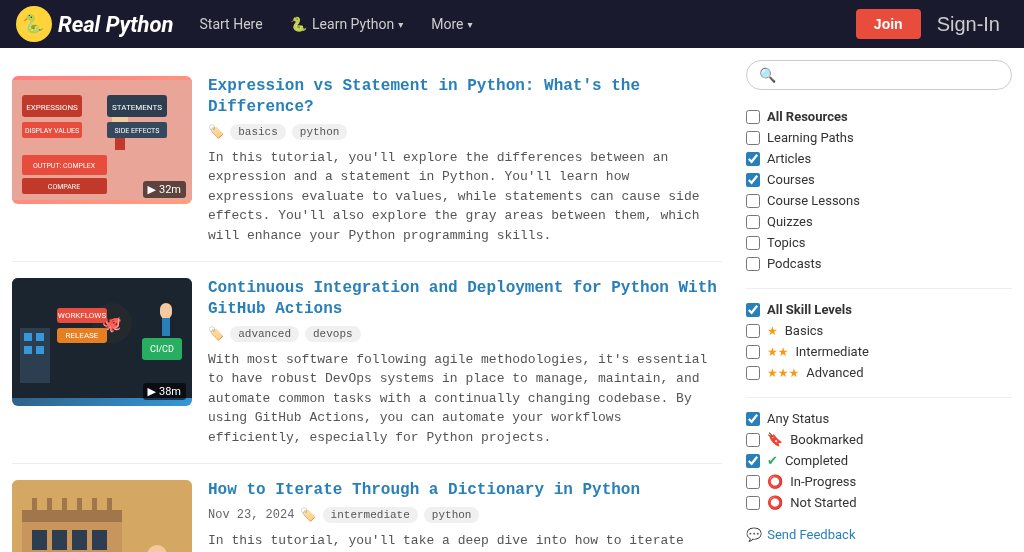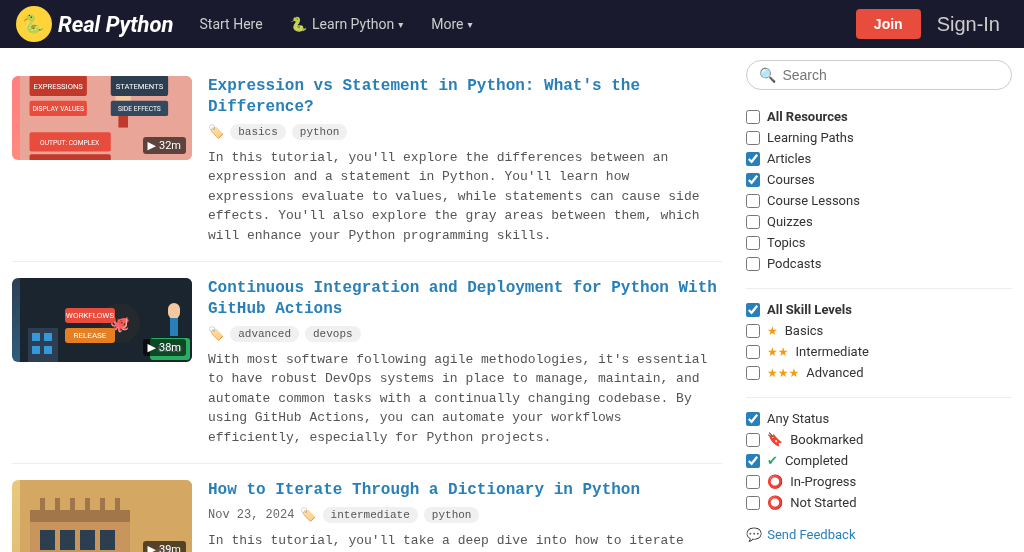--- a/index.html
+++ b/index.html
@@ -18,21 +18,21 @@
     .btn-signin { color: #ccc; background: none; border: none; font-size: 20px; cursor: pointer; padding: 0 8px; }
     .chevron { font-size: 10px; }
 
     
     .page-layout { display: flex; max-width: 1024px; margin: 0 auto; padding: 12px 0; }
 
     
     .content-list { flex: 1; padding: 0 12px; }
     .article-card { display: flex; gap: 16px; padding: 16px 0; border-bottom: 1px solid #eee; }
     .article-card:last-child { border-bottom: none; }
-    .article-thumb { width: 180px; height: 84px; border-radius: 6px; flex-shrink: 0; overflow: hidden; position: relative; padding-left: 8px; }
+    .article-thumb { width: 180px; height: 128px; border-radius: 6px; flex-shrink: 0; overflow: hidden; position: relative; }
     .thumb-duration { position: absolute; bottom: 6px; right: 6px; background: rgba(0,0,0,0.6); color: #fff; font-size: 11px; padding: 2px 5px; border-radius: 3px; display: flex; align-items: center; gap: 3px; }
     .article-body { flex: 1; font-family: Liberation Mono, monospace; }
     .article-title { color: #2980b9; font-size: 16px; font-weight: 600; text-decoration: none; line-height: 1.3; display: block; margin-bottom: 6px; }
     .article-meta { display: flex; align-items: center; gap: 6px; margin-bottom: 8px; flex-wrap: wrap; }
     .article-date { color: #666; font-size: 12px; }
     .tag { background: #f0f0f0; color: #555; font-size: 11px; padding: 2px 8px; border-radius: 10px; text-decoration: none; }
     .tag-icon { color: #999; font-size: 13px; }
     .article-desc { color: #555; font-size: 13px; line-height: 1.5; }
 
     
@@ -213,21 +213,20 @@
         <p class="article-desc">In this tutorial, you'll take a deep dive into how to iterate through a dictionary in Python. Dictionaries are a fundamental data type in Python, and you can solve various programming problems by iterating through them.</p>
       </div>
     </div>
 
   </div>
 
   <div class="sidebar">
 
     <div class="search-box">
       <span class="search-icon">🔍</span>
-      <input class="search-input" type="text" placeholder="Search" style="">
     </div>
 
     <div class="filter-section">
       <div class="filter-item">
         <input type="checkbox" style="">
         <span style="font-weight:700;">All Resources</span>
       </div>
       <div class="filter-item">
         <input type="checkbox" style="">
         <span>Learning Paths</span>

